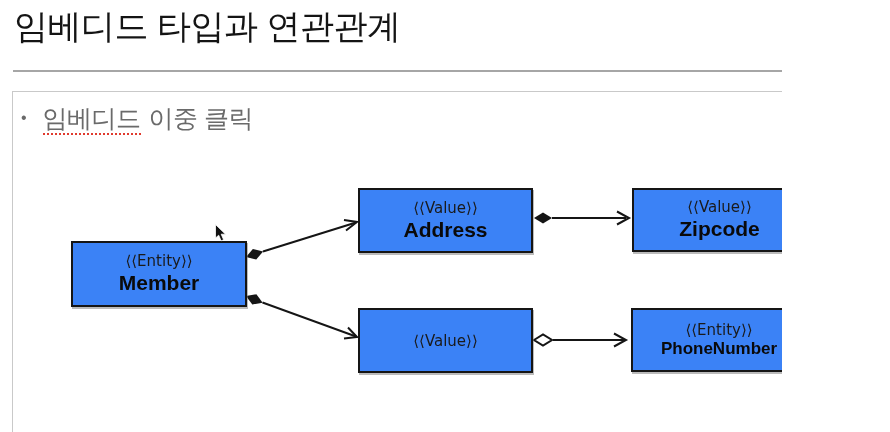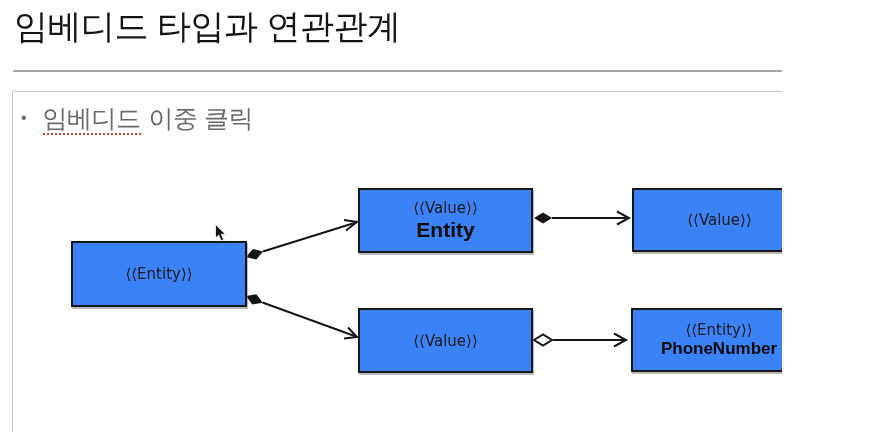--- a/index.html
+++ b/index.html
@@ -122,29 +122,31 @@
 
     <g stroke="#151515" stroke-width="2" fill="none">
       <polygon points="0,0 9,-5.5 18,0 9,5.5" fill="#ffffff" stroke="#151515" transform="translate(534,340)"></polygon>
       <line x1="553" y1="340" x2="625" y2="340"></line>
       <path d="M614 333.5 L626 340 L614 346.5" stroke-linejoin="miter"></path>
     </g>
   </svg>
 
   <div class="node node-member">
     <span class="stereotype">⟨⟨Entity⟩⟩</span>
+    <span class="node-name">Member</span>
   </div>
 
   <div class="node node-address">
     <span class="stereotype">⟨⟨Value⟩⟩</span>
-    <span class="node-name">Entity</span>
+    <span class="node-name">Address</span>
   </div>
 
   <div class="node node-zipcode">
     <span class="stereotype">⟨⟨Value⟩⟩</span>
+    <span class="node-name">Zipcode</span>
   </div>
 
   <div class="node node-phonenumber">
     <span class="stereotype">⟨⟨Value⟩⟩</span>
   </div>
 
   <div class="node node-phoneentity">
     <span class="stereotype">⟨⟨Entity⟩⟩</span>
     <span class="node-name">PhoneNumber</span>
   </div>

